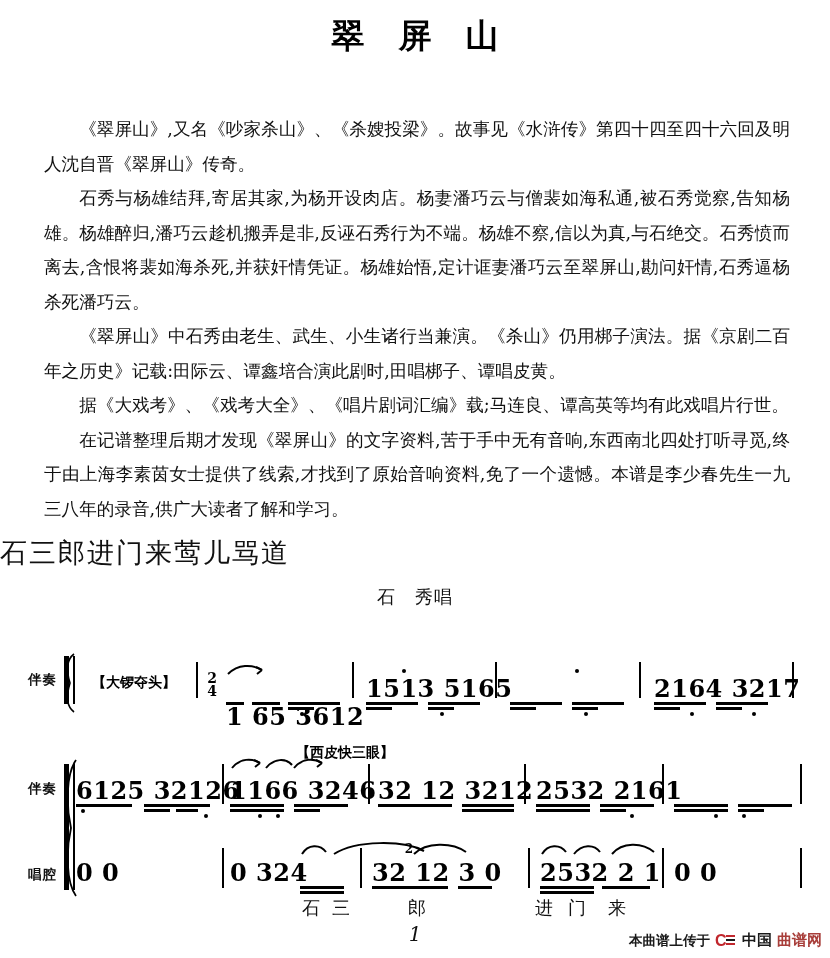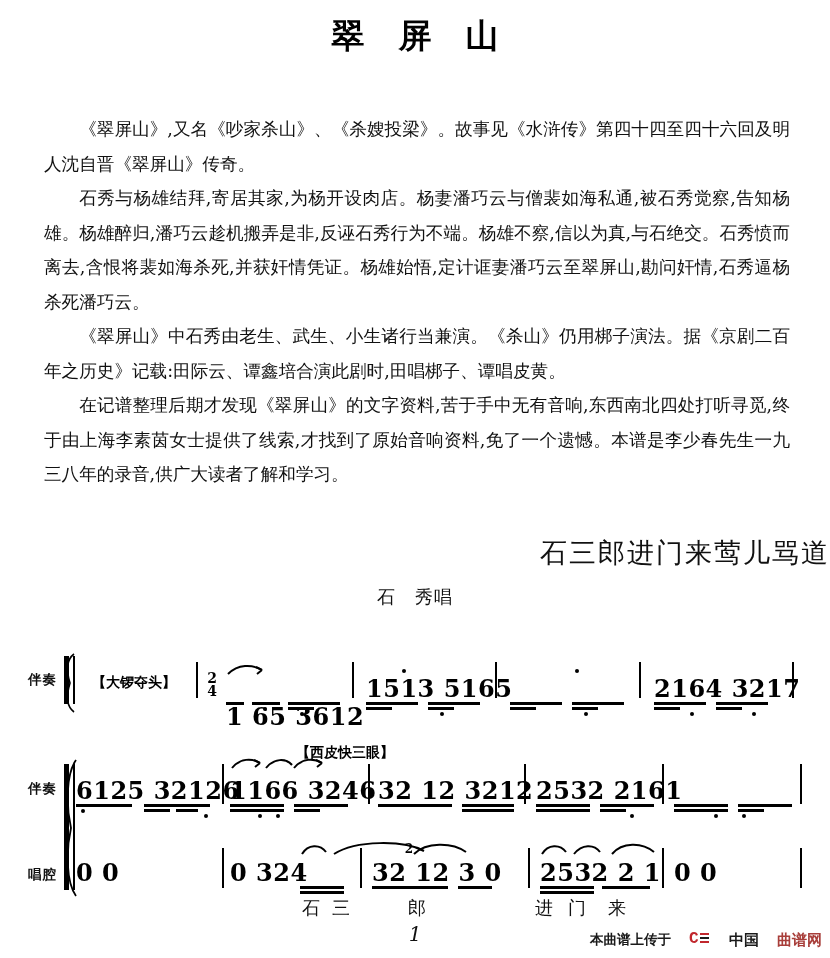--- a/index.html
+++ b/index.html
@@ -48,21 +48,21 @@
     margin: 0 0 0 0;
     text-indent: 2em;
   }
 
   
   .song-title {
     position: absolute;
     top: 535px;
     left: 0;
     width: 830px;
-    text-align: right;
+    text-align: left;
     font-family: "DejaVu Serif", "Liberation Serif", serif;
     font-size: 27px;
     font-weight: normal;
     letter-spacing: 2px;
     color: #111;
   }
   .song-byline {
     position: absolute;
     top: 585px;
     left: 0;
@@ -187,22 +187,23 @@
     font-family: "DejaVu Serif", "Liberation Serif", serif;
     font-style: italic;
     font-size: 20px;
     color: #111;
   }
   .credit {
     position: absolute;
     top: 931px;
     right: 8px;
     display: flex;
-    gap: 18px;
-    font-family: Liberation Mono, monospace;
+    align-items: center;
+    gap: 5px;
+    font-family: Liberation Sans, sans-serif;
     font-size: 13.5px;
     color: #1a1a1a;
     font-weight: bold;
   }
   .credit .logo-mark {
     display: inline-block;
     position: relative;
     width: 22px; height: 16px;
   }
   .credit .logo-c {
@@ -221,20 +222,21 @@
 </style>
 </head>
 <body>
 
 <div class="page-title">翠屏山</div>
 
 <div class="prose">
   <p>《翠屏山》,又名《吵家杀山》、《杀嫂投梁》。故事见《水浒传》第四十四至四十六回及明人沈自晋《翠屏山》传奇。</p>
   <p>石秀与杨雄结拜,寄居其家,为杨开设肉店。杨妻潘巧云与僧裴如海私通,被石秀觉察,告知杨雄。杨雄醉归,潘巧云趁机搬弄是非,反诬石秀行为不端。杨雄不察,信以为真,与石绝交。石秀愤而离去,含恨将裴如海杀死,并获奸情凭证。杨雄始悟,定计诓妻潘巧云至翠屏山,勘问奸情,石秀逼杨杀死潘巧云。</p>
   <p>《翠屏山》中石秀由老生、武生、小生诸行当兼演。《杀山》仍用梆子演法。据《京剧二百年之历史》记载:田际云、谭鑫培合演此剧时,田唱梆子、谭唱皮黄。</p>
+  <p>据《大戏考》、《戏考大全》、《唱片剧词汇编》载;马连良、谭高英等均有此戏唱片行世。</p>
   <p>在记谱整理后期才发现《翠屏山》的文字资料,苦于手中无有音响,东西南北四处打听寻觅,终于由上海李素茵女士提供了线索,才找到了原始音响资料,免了一个遗憾。本谱是李少春先生一九三八年的录音,供广大读者了解和学习。</p>
 </div>
 
 <div class="song-title">石三郎进门来莺儿骂道</div>
 <div class="song-byline">石　秀唱</div>
 
 <div class="score">
 
   <div class="system" style="left:0; top:648px; width:830px; height:80px;">
 

